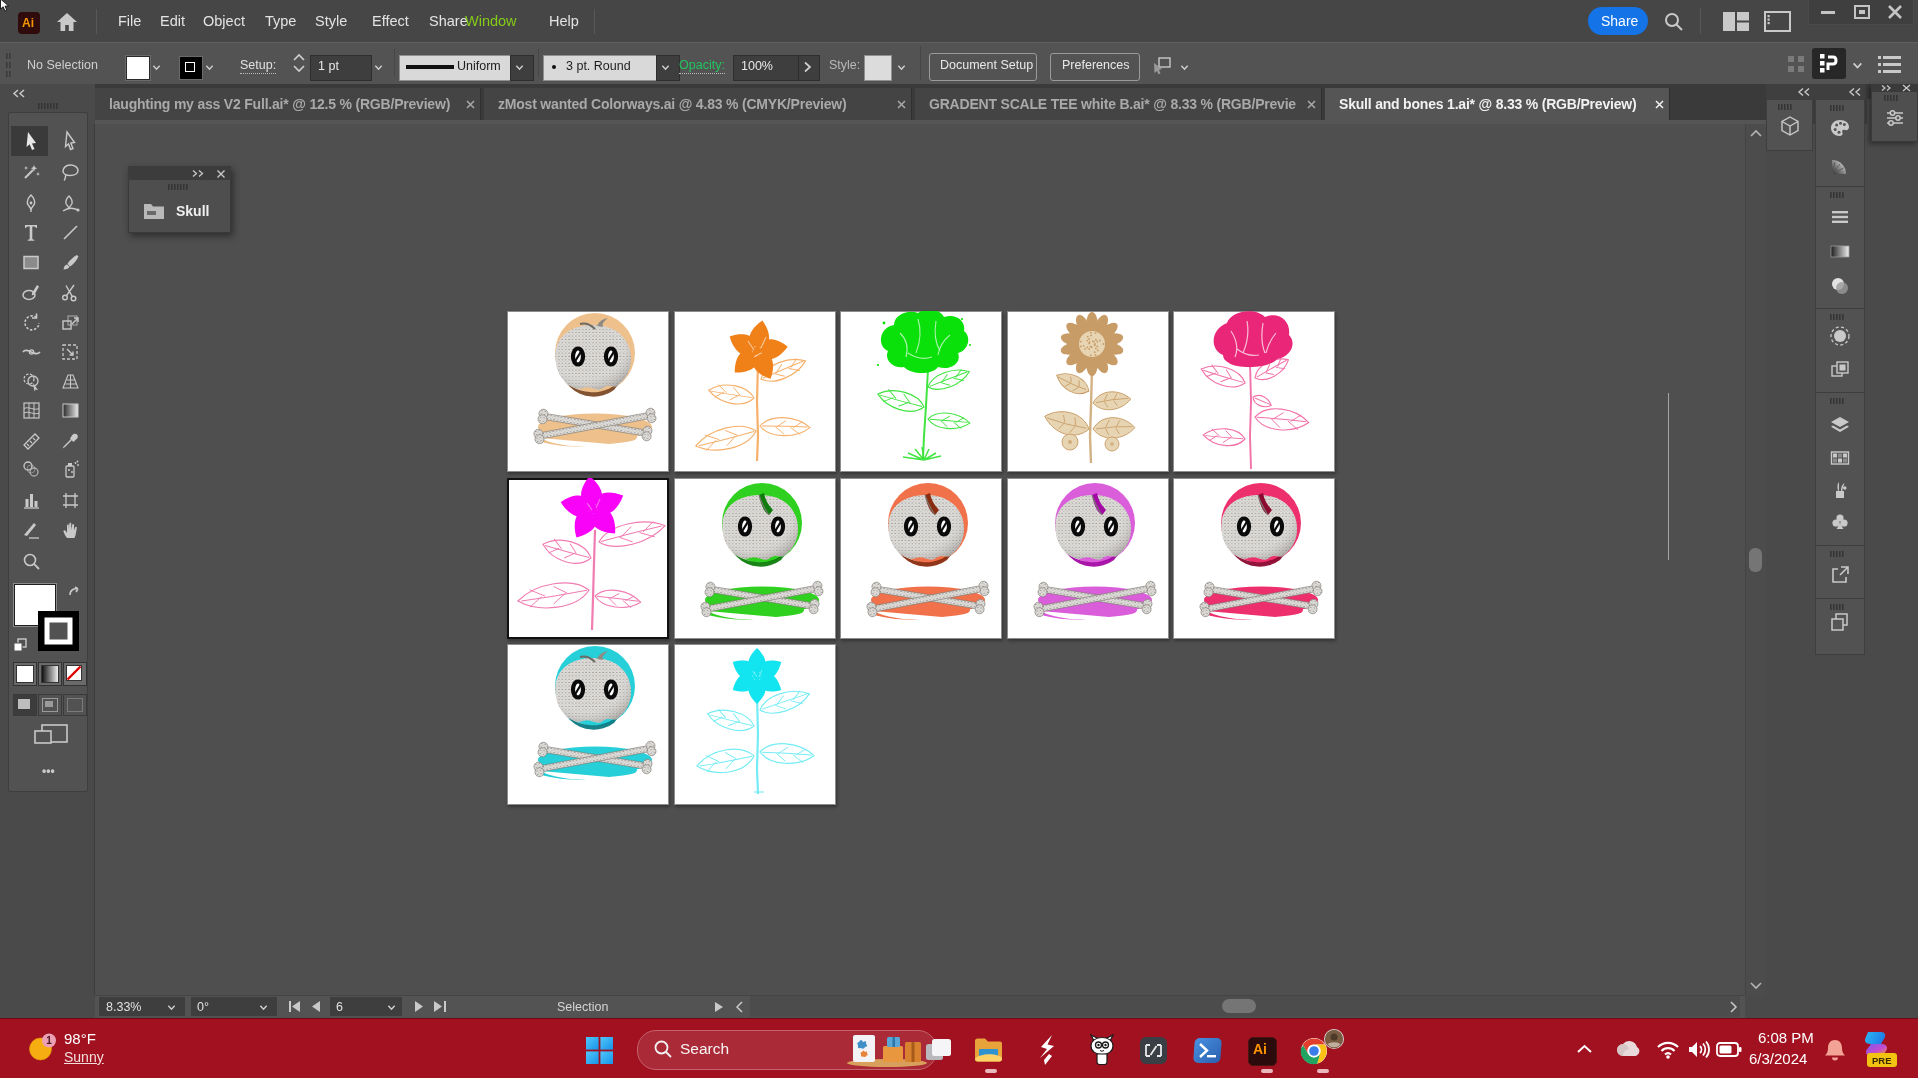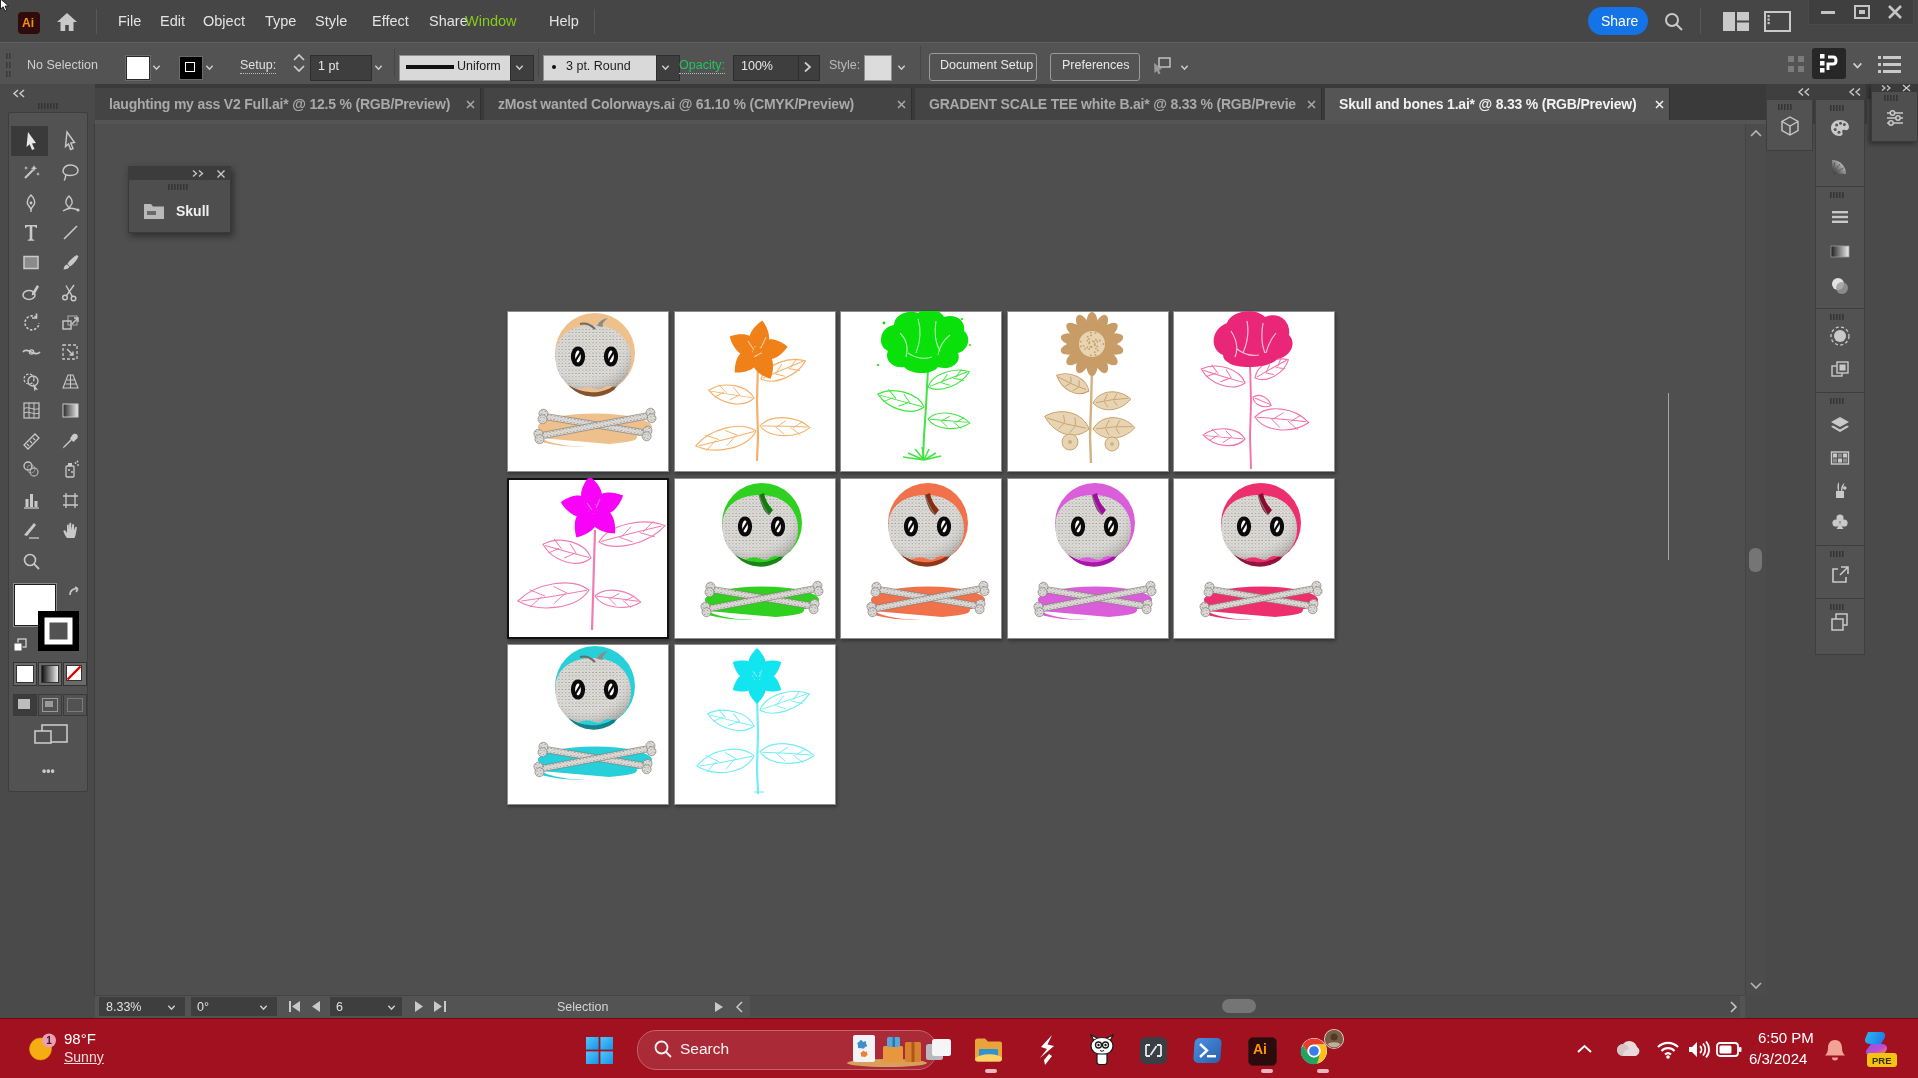--- a/index.html
+++ b/index.html
@@ -164,21 +164,21 @@
     <rect x="12" y="0" width="1.6" height="6" fill="#353535"></rect>
     <rect x="15" y="0" width="1.6" height="6" fill="#353535"></rect>
     <rect x="18" y="0" width="1.6" height="6" fill="#353535"></rect>
   </svg>
 <div style="position:absolute;left:95px;top:88px;width:386px;height:36px;background:#444444;border-right:1px solid #303030;box-sizing:border-box"></div>
 <div style="position:absolute;left:109px;top:96px;font:700 14px 'Liberation Sans',sans-serif;color:#a9a9a9;white-space:nowrap;letter-spacing:-0.2px;max-width:346px;overflow:hidden">laughting my ass V2 Full.ai* @ 12.5 % (RGB/Preview)</div>
 <svg style="position:absolute;left:465px;top:99px" width="11" height="11" viewBox="0 0 11 11">
     <path d="M2,2 L9,9 M9,2 L2,9" stroke="#a9a9a9" stroke-width="1.5"></path>
   </svg>
 <div style="position:absolute;left:484px;top:88px;width:428px;height:36px;background:#444444;border-right:1px solid #303030;box-sizing:border-box"></div>
-<div style="position:absolute;left:498px;top:96px;font:700 14px 'Liberation Sans',sans-serif;color:#a9a9a9;white-space:nowrap;letter-spacing:-0.2px;max-width:388px;overflow:hidden">zMost wanted Colorways.ai @ 61.10 % (CMYK/Preview)</div>
+<div style="position:absolute;left:498px;top:96px;font:700 14px 'Liberation Sans',sans-serif;color:#a9a9a9;white-space:nowrap;letter-spacing:-0.2px;max-width:388px;overflow:hidden">zMost wanted Colorways.ai @ 4.83 % (CMYK/Preview)</div>
 <svg style="position:absolute;left:896px;top:99px" width="11" height="11" viewBox="0 0 11 11">
     <path d="M2,2 L9,9 M9,2 L2,9" stroke="#a9a9a9" stroke-width="1.5"></path>
   </svg>
 <div style="position:absolute;left:915px;top:88px;width:407px;height:36px;background:#444444;border-right:1px solid #303030;box-sizing:border-box"></div>
 <div style="position:absolute;left:929px;top:96px;font:700 14px 'Liberation Sans',sans-serif;color:#a9a9a9;white-space:nowrap;letter-spacing:-0.2px;max-width:367px;overflow:hidden">GRADENT SCALE TEE white B.ai* @ 8.33 % (RGB/Preview)</div>
 <svg style="position:absolute;left:1306px;top:99px" width="11" height="11" viewBox="0 0 11 11">
     <path d="M2,2 L9,9 M9,2 L2,9" stroke="#a9a9a9" stroke-width="1.5"></path>
   </svg>
 <div style="position:absolute;left:1325px;top:88px;width:345px;height:36px;background:#555555;border-right:1px solid #303030;box-sizing:border-box"></div>
 <div style="position:absolute;left:1339px;top:96px;font:700 14px 'Liberation Sans',sans-serif;color:#f2f2f2;white-space:nowrap;letter-spacing:-0.2px;max-width:305px;overflow:hidden">Skull and bones 1.ai* @ 8.33 % (RGB/Preview)</div>
@@ -1287,21 +1287,21 @@
   </svg>
 <svg style="position:absolute;left:1687px;top:1040px" width="25" height="19" viewBox="0 0 25 19">
     <path d="M2,7 H5 L10,2 V17 L5,12 H2 Z" fill="#fff"></path>
     <path d="M13,6 A5,5 0 0 1 13,13 M16,3.5 A9,9 0 0 1 16,15.5 M19,1.5 A12,12 0 0 1 19,17.5" fill="none" stroke="#fff" stroke-width="1.8"></path>
   </svg>
 <svg style="position:absolute;left:1716px;top:1042px" width="26" height="15" viewBox="0 0 26 15">
     <rect x="1" y="1" width="21" height="13" rx="3" fill="none" stroke="#fff" stroke-width="1.8"></rect>
     <rect x="23" y="5" width="2.5" height="5" rx="1" fill="#fff"></rect>
     <rect x="3.5" y="3.5" width="12" height="8" rx="1.5" fill="#fff"></rect>
   </svg>
-<div style="position:absolute;left:1758px;top:1029px;font:400 15px 'Liberation Sans',sans-serif;color:#ffffff;white-space:nowrap;">6:50 PM</div>
+<div style="position:absolute;left:1758px;top:1029px;font:400 15px 'Liberation Sans',sans-serif;color:#ffffff;white-space:nowrap;">6:08 PM</div>
 <div style="position:absolute;left:1749px;top:1050px;font:400 15px 'Liberation Sans',sans-serif;color:#ffffff;white-space:nowrap;">6/3/2024</div>
 <svg style="position:absolute;left:1824px;top:1038px" width="22" height="24" viewBox="0 0 22 24">
     <path d="M11,2 C15.5,2 18,5.5 18,10 C18,14 19.5,16 21,17.5 H1 C2.5,16 4,14 4,10 C4,5.5 6.5,2 11,2 Z" fill="#f2a396"></path>
     <path d="M8,19.5 a3,3 0 0 0 6,0 Z" fill="#f2a396"></path>
   </svg>
 <svg style="position:absolute;left:1862px;top:1030px" width="28" height="28" viewBox="0 0 28 28">
     <defs>
       <linearGradient id="cpl1" x1="0" y1="0" x2="1" y2="0.3">
         <stop offset="0" stop-color="#2db8f0"></stop>
         <stop offset="1" stop-color="#1f7fe8"></stop>

